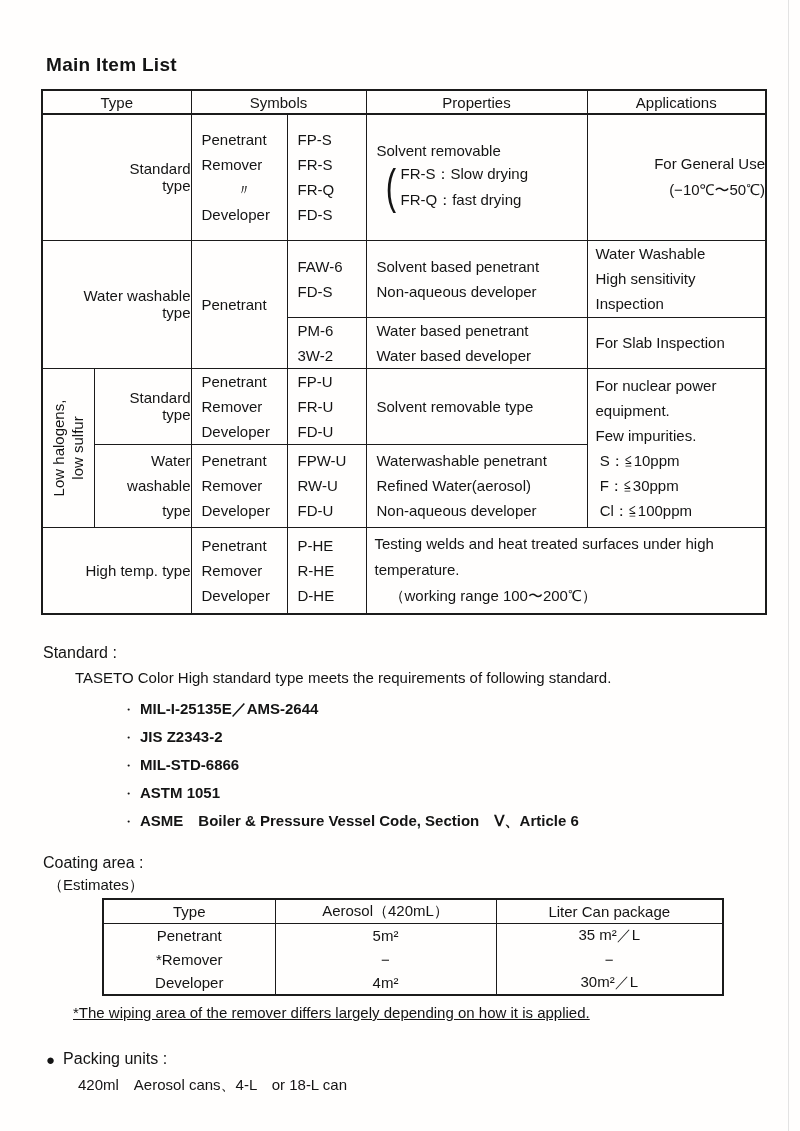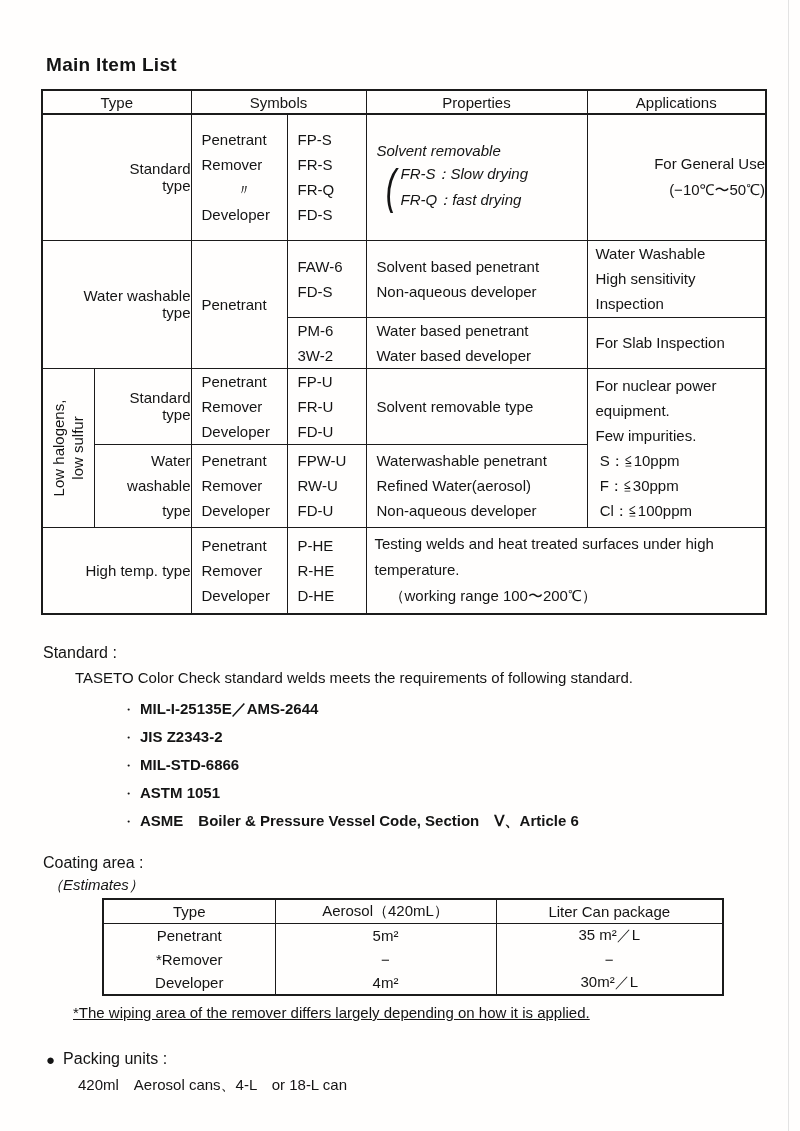--- a/index.html
+++ b/index.html
@@ -53,39 +53,39 @@
   .ditto-line { text-align: center; }
 
   .vcell { position: relative; }
   .vtext {
     position: absolute; top: 50%; left: 50%;
     transform: translate(-50%,-50%) rotate(-90deg);
     white-space: pre-line; text-align: center;
     line-height: 19px; font-size: 15px; width: max-content;
   }
 
-  .prop-block { padding-left: 10px; font-style: italic; }
+  .prop-block { padding-left: 10px; }
   .brace-row { display: flex; align-items: center; margin: 2px 0 0 6px; }
   .brace {
     font-size: 48px; font-weight: 300; line-height: 52px;
     display: inline-block; transform: scaleX(.65);
     margin-right: 2px;
   }
 
   
   .sec-heading { font-size: 16px; font-weight: normal; }
   .std-heading { margin: 29px 0 0 43px; }
   .std-intro   { margin: 7px 0 0 75px; font-size: 15px; }
   .std-list    { margin: 9px 0 0 122px; }
   .std-item    { display: flex; align-items: baseline; line-height: 27px; font-size: 15px; }
   .std-item .bullet { width: 18px; font-size: 13px; }
   .std-item .item-text { font-weight: bold; white-space: pre-wrap; }
 
   .coat-heading  { margin: 19px 0 0 43px; }
-  .coat-subtitle { margin: 4px 0 0 48px; font-size: 15px; font-style: italic; }
+  .coat-subtitle { margin: 4px 0 0 48px; font-size: 15px; }
 
   table.coating {
     border-collapse: collapse;
     margin: 3px 0 0 102px;
     table-layout: fixed;
     width: 620px;
     border: 2px solid #1b1b1b;
   }
   table.coating td, table.coating th {
     border: 1.6px solid #1b1b1b;
@@ -225,21 +225,21 @@
 R-HE
 D-HE</td>
       <td colspan="2" class="pl8 pre lh26">Testing welds and heat treated surfaces under high
 temperature.
 　（working range 100〜200℃）</td>
     </tr>
   </tbody>
     </table>
 
   <div class="sec-heading std-heading">Standard :</div>
-  <div class="std-intro">TASETO Color Check standard welds meets the requirements of following standard.</div>
+  <div class="std-intro">TASETO Color High standard type meets the requirements of following standard.</div>
   <div class="std-list">
     <div class="std-item">
       <span class="bullet">・</span>
       <span class="item-text">MIL-I-25135E／AMS-2644</span>
     </div>
     <div class="std-item">
       <span class="bullet">・</span>
       <span class="item-text">JIS Z2343-2</span>
     </div>
     <div class="std-item">

